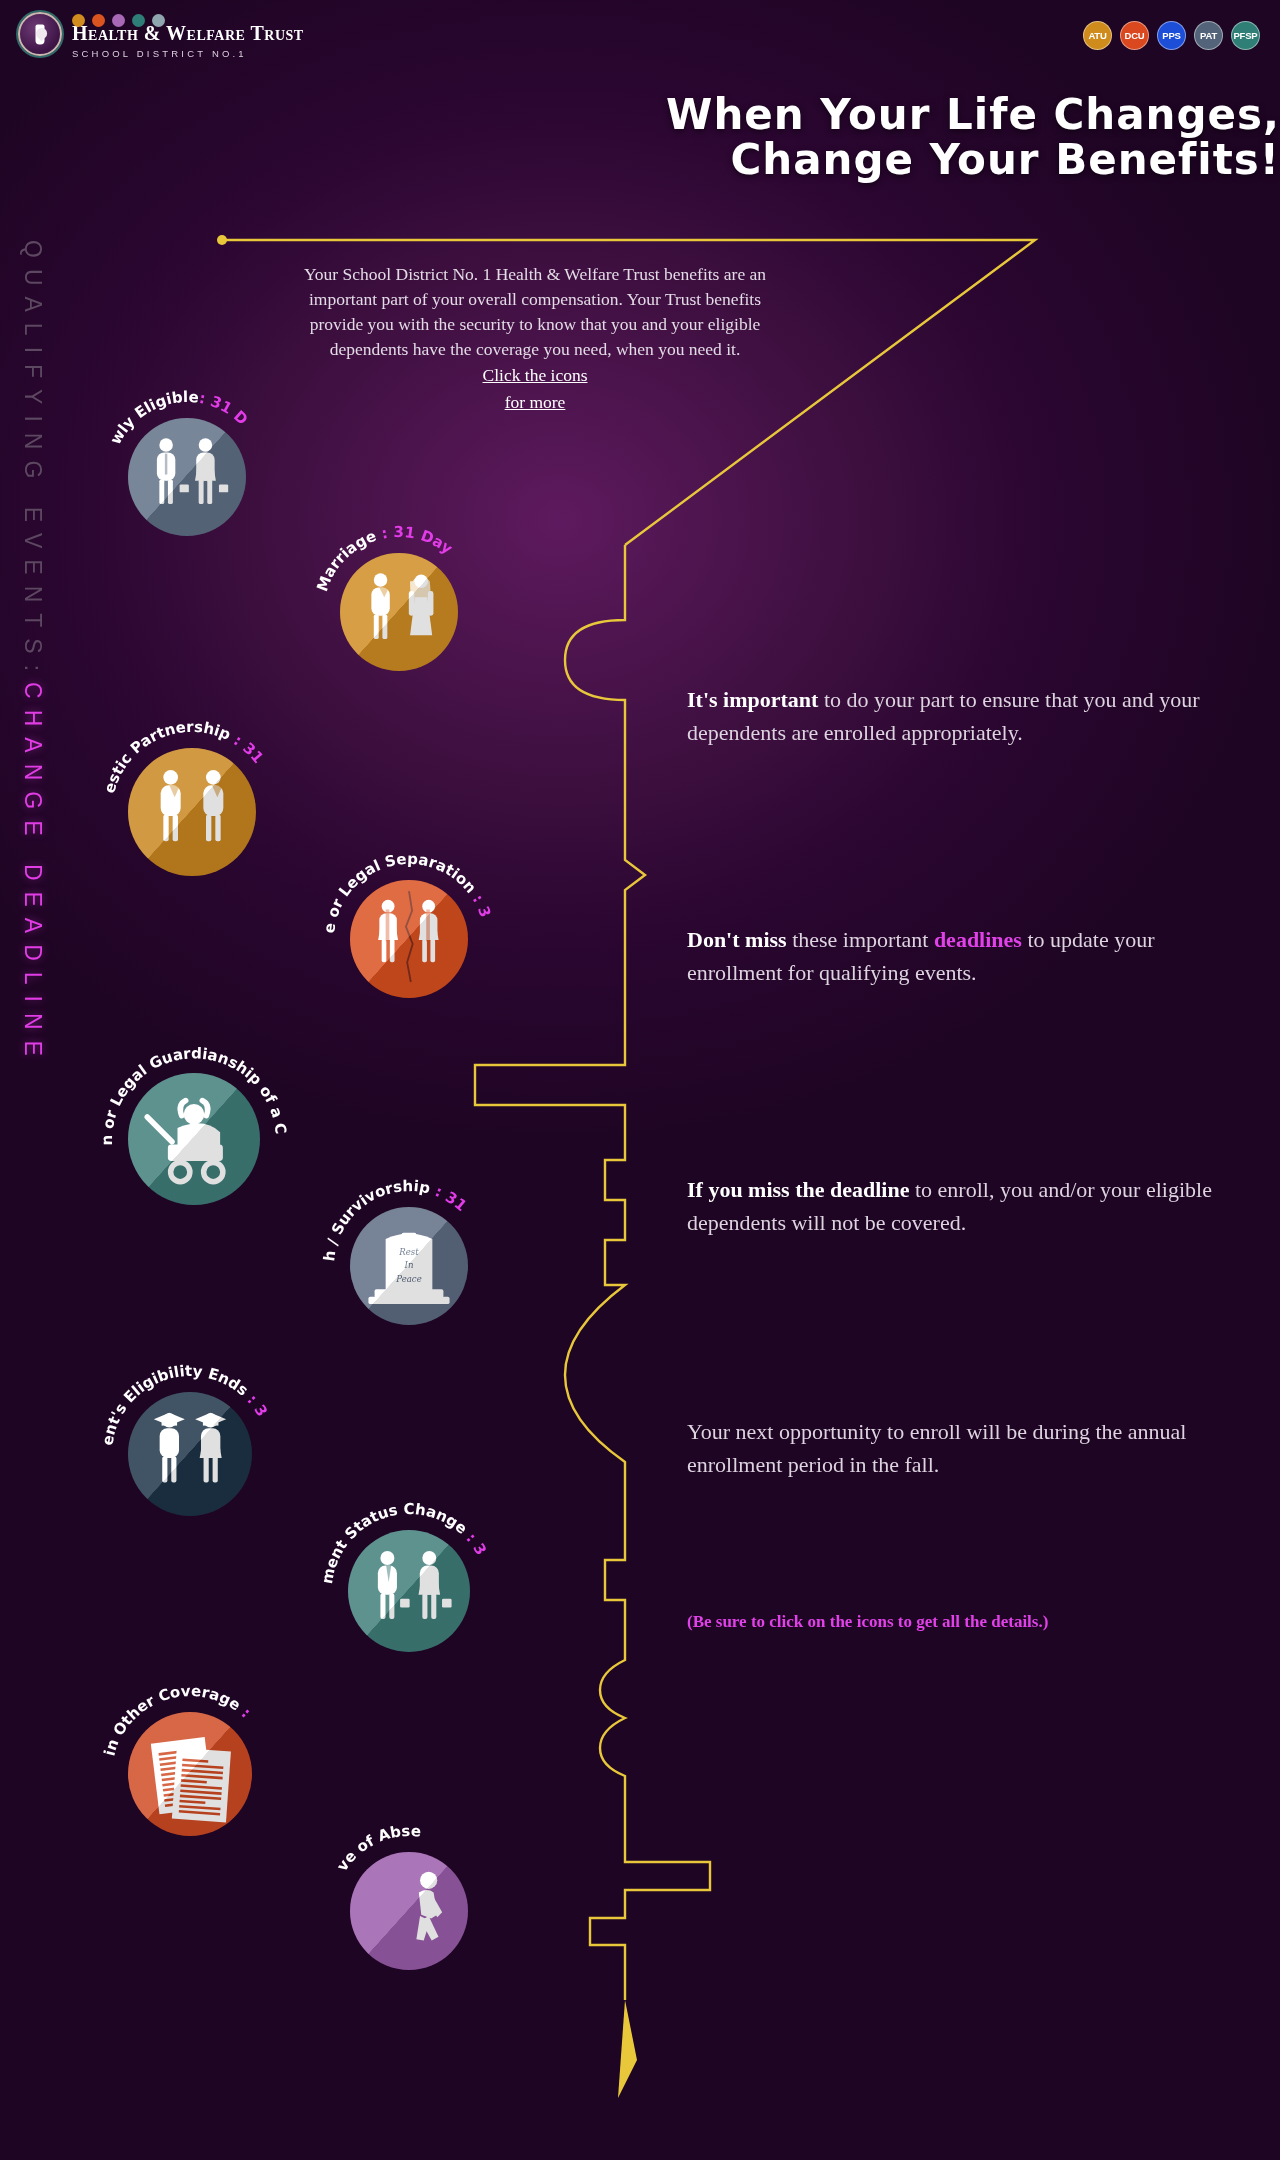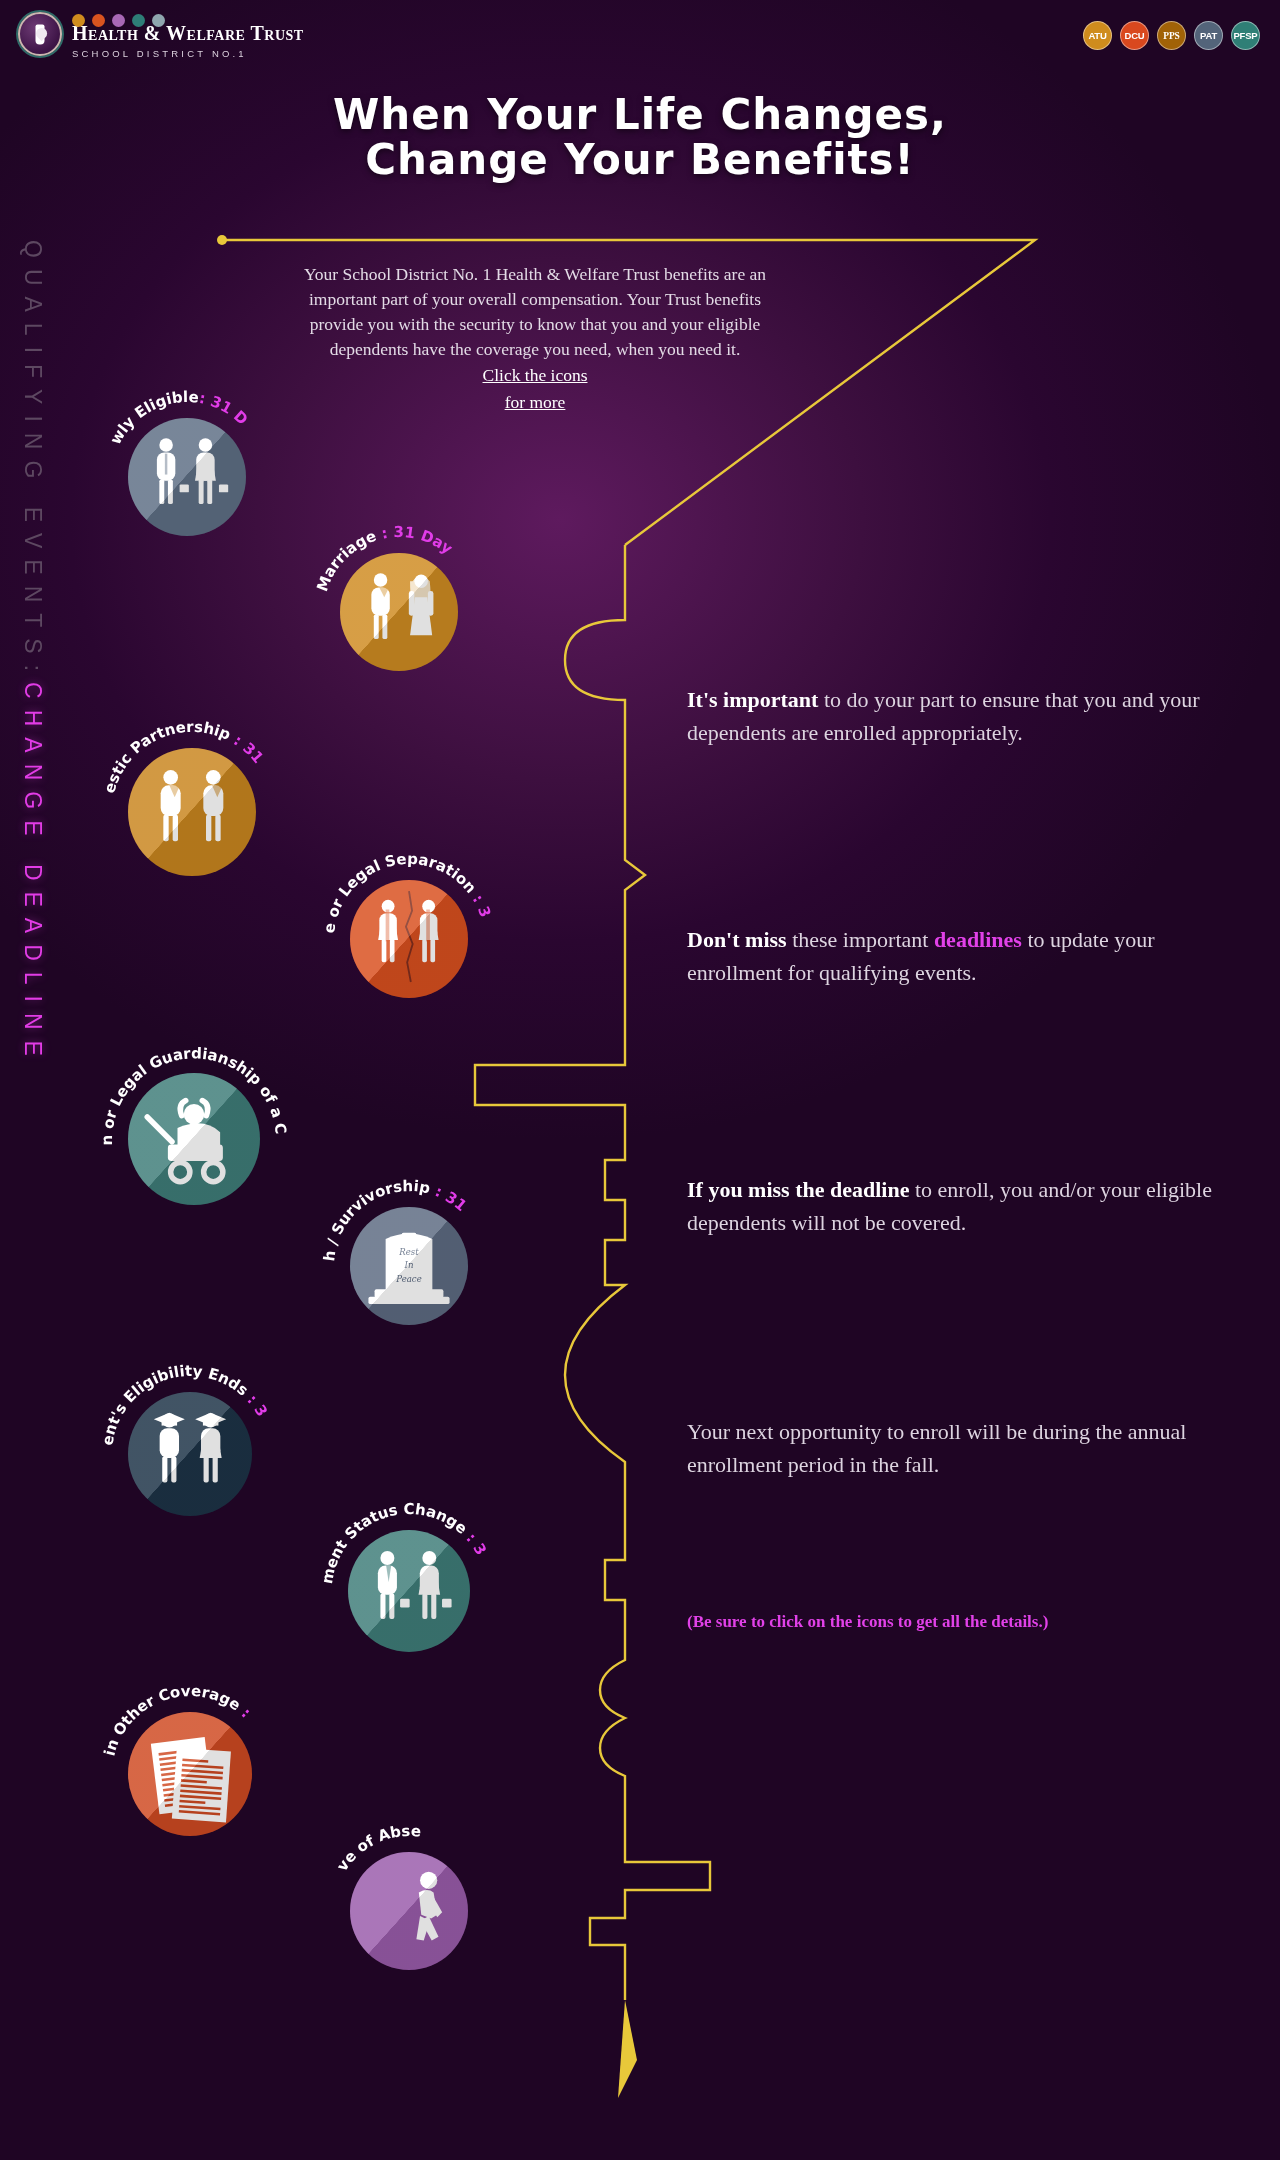--- a/index.html
+++ b/index.html
@@ -31,21 +31,21 @@
   .brand-sub { color:#dcd2de; font-size:9.5px; letter-spacing:3.2px; margin-top:3px;
     font-family:"Liberation Sans", sans-serif; white-space:nowrap; }
 
   .badges { position:absolute; right:20px; top:21px; display:flex; gap:8px; }
   .badge { width:29px; height:29px; border-radius:50%; color:#fff; font-size:9.5px;
     font-weight:bold; font-family:"Liberation Sans", sans-serif;
     display:flex; align-items:center; justify-content:center;
     border:1.5px solid rgba(255,255,255,.45); letter-spacing:-.2px; }
 
   
-  .title { position:absolute; top:92px; left:0; width:1280px; text-align:center;
+  .title { position:absolute; top:92px; left:0; width:1280px; text-align:right;
     color:#fff; font-family:"DejaVu Sans", sans-serif; font-weight:bold;
     font-size:42px; line-height:1.08; letter-spacing:1px;
     text-shadow:0 2px 6px rgba(0,0,0,.55); }
   .title .l2 { display:block; }
 
   
   .intro { position:absolute; top:262px; left:300px; width:470px; text-align:center;
     color:#e3dbe6; font-size:17.5px; line-height:1.42; font-family:"Liberation Serif", serif; }
   .intro .click { display:block; text-decoration:underline; color:#fff; margin-top:2px; }
 
@@ -95,21 +95,21 @@
   <div class="dots" id="dots">
       <i style="background: rgb(208, 140, 30);"></i>
       <i style="background: rgb(217, 84, 31);"></i>
       <i style="background: rgb(168, 104, 181);"></i>
       <i style="background: rgb(46, 126, 119);"></i>
       <i style="background: rgb(143, 166, 174);"></i>
     </div>
   <div class="badges" id="badges">
       <div class="badge" style="background: rgb(207, 140, 29);">ATU</div>
       <div class="badge" style="background: rgb(217, 72, 30);">DCU</div>
-      <div class="badge" style="background: #a16207; font-family: Liberation Serif, serif;">PPS</div>
+      <div class="badge" style="background: #1d4ed8;">PPS</div>
       <div class="badge" style="background: rgb(83, 100, 122);">PAT</div>
       <div class="badge" style="background: rgb(47, 127, 118);">PFSP</div>
     </div>
 </div>
 
 <div class="title">
   <span>When Your Life  Changes,</span>
   <span class="l2">Change Your Benefits!</span>
 </div>
 

